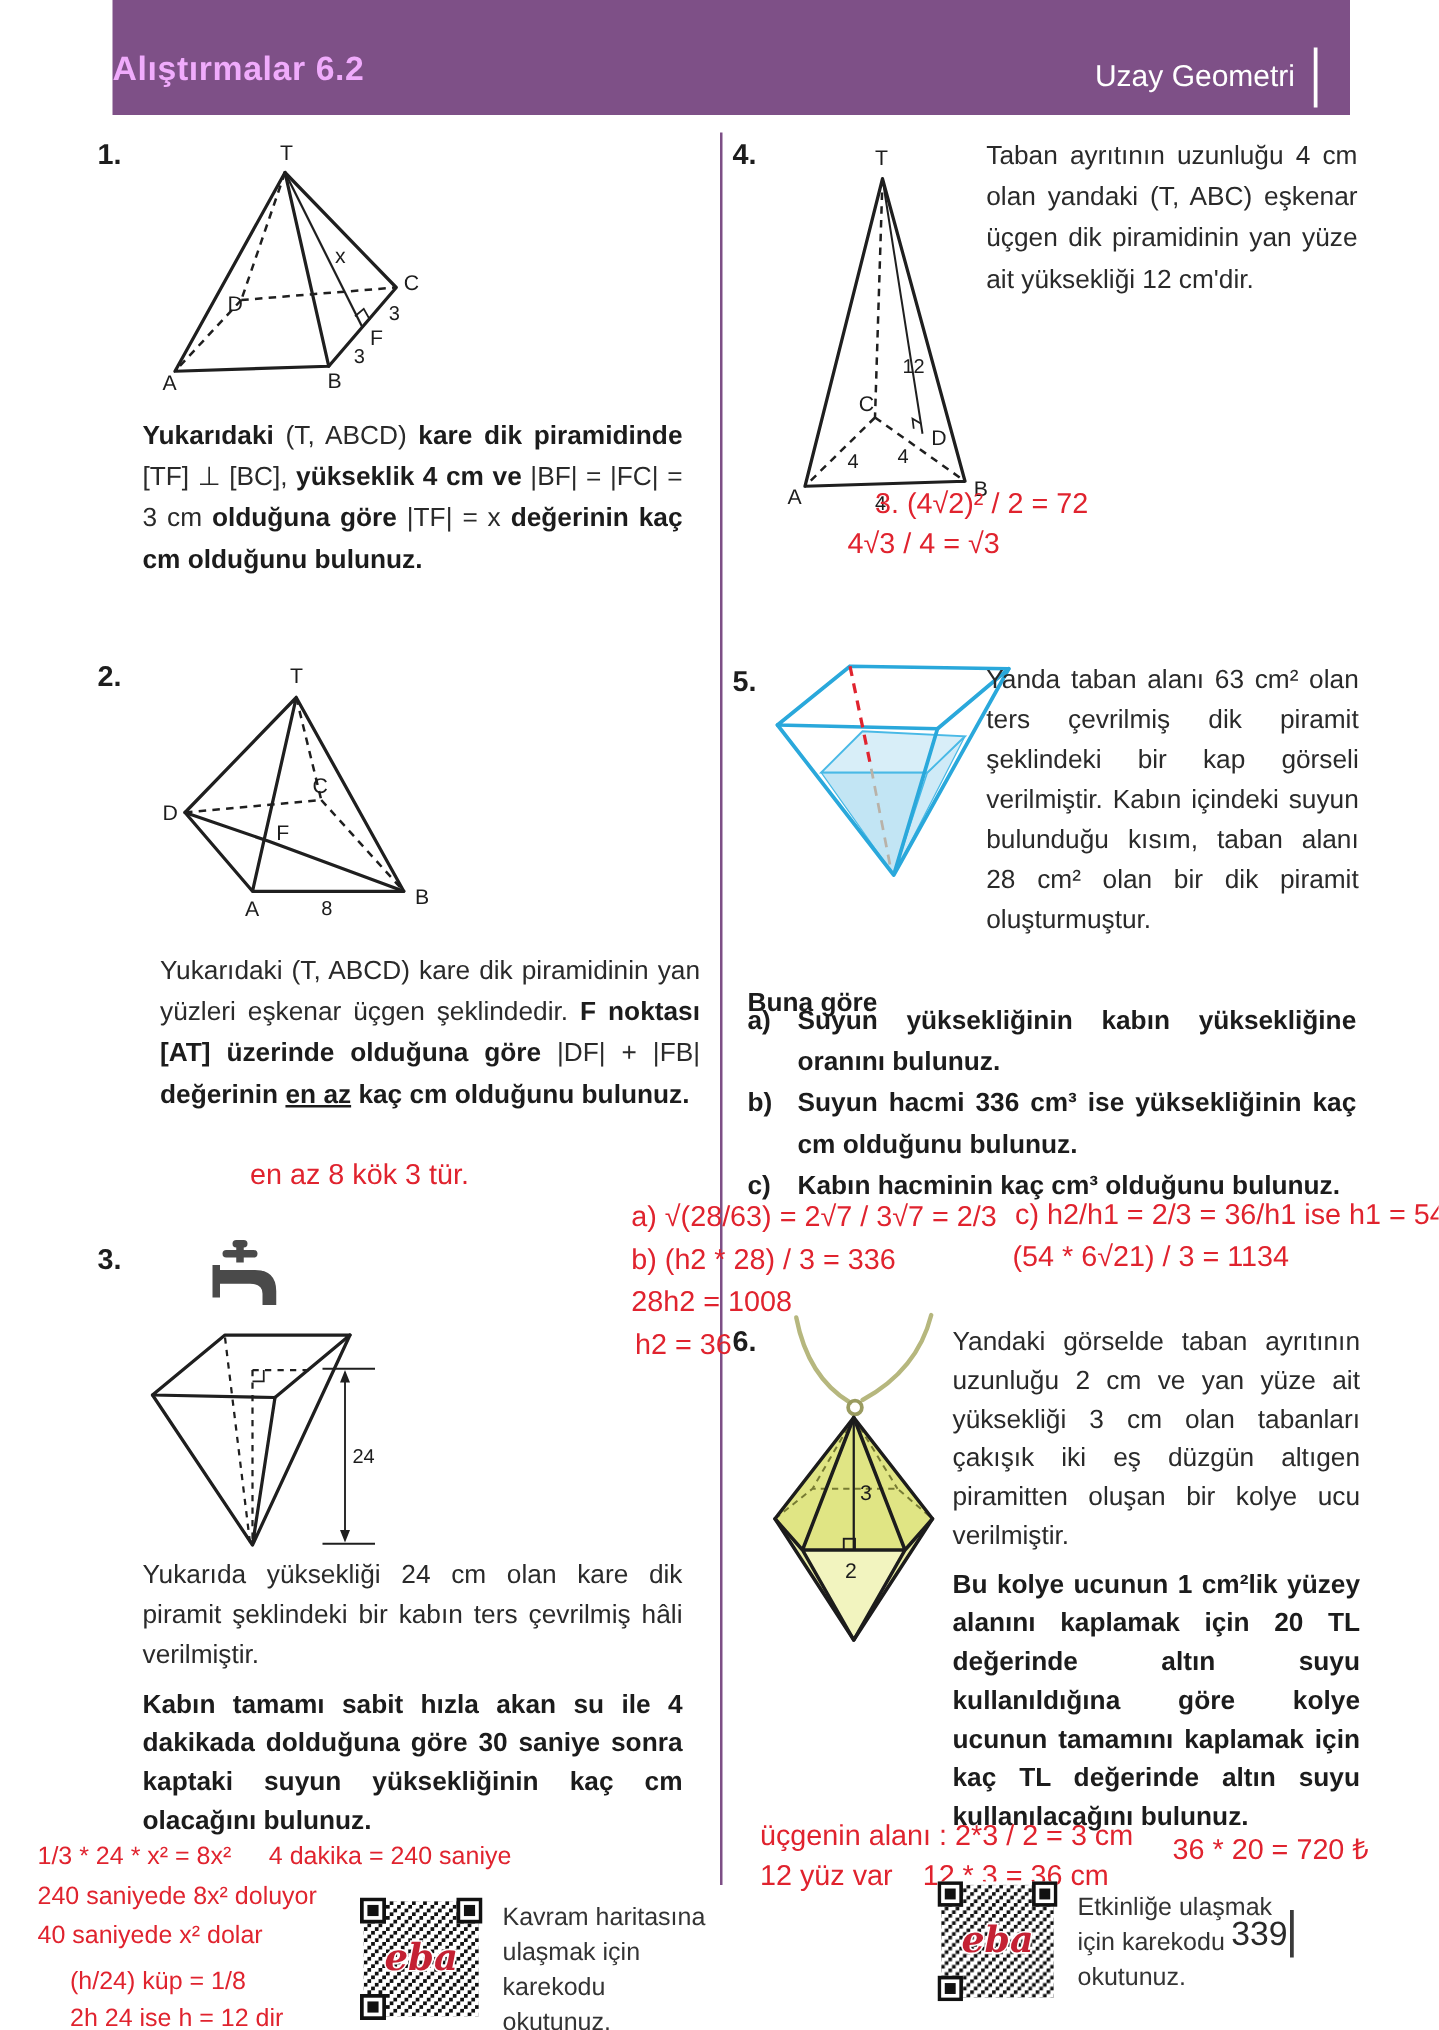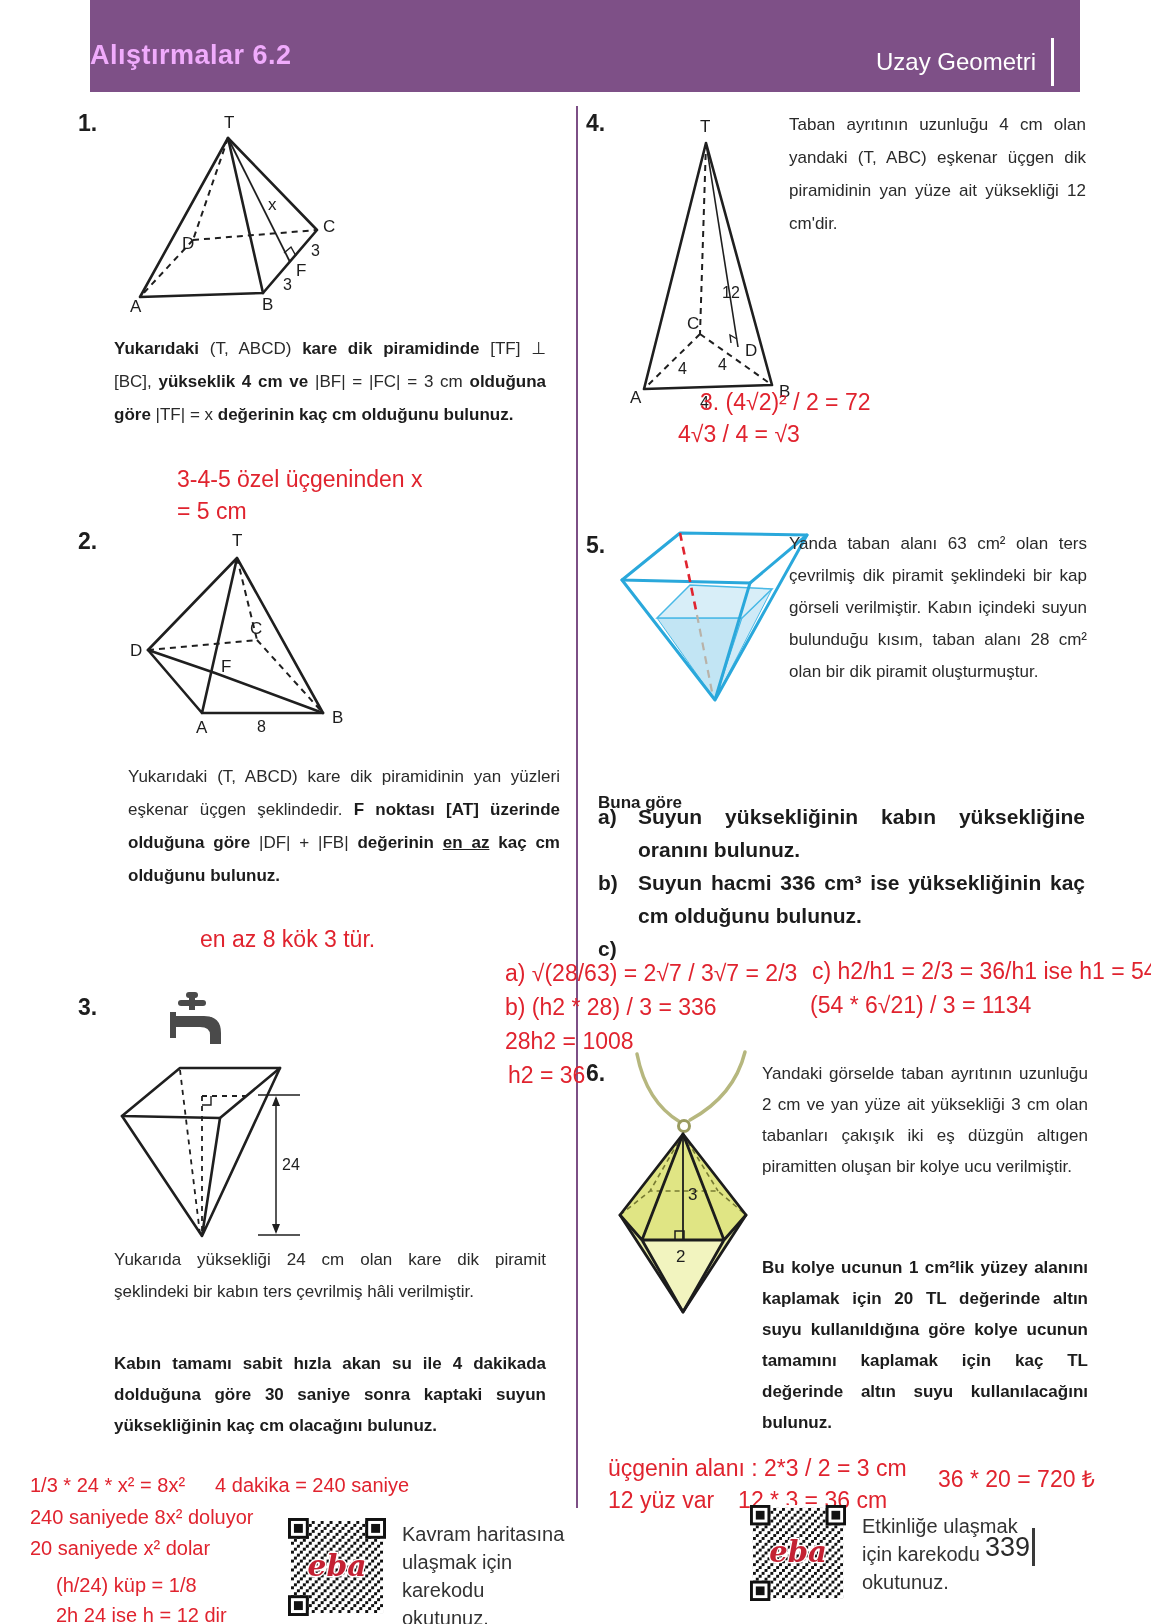--- a/index.html
+++ b/index.html
@@ -6,21 +6,21 @@
   .page{position:relative;width:1151px;height:1624px;background:#ffffff;overflow:hidden;
         font-family:"Liberation Sans",sans-serif;color:#2a2a2a;}
   .banner{position:absolute;left:90px;top:0;width:990px;height:92px;background:#7e5087;}
   .banner-title{position:absolute;left:0;right:0;top:40px;text-align:left;color:#f0abfc;
         font-size:27px;font-weight:bold;letter-spacing:0.5px;}
   .banner-right{position:absolute;right:26px;top:38px;display:flex;align-items:center;gap:15px;
         color:#ffffff;font-size:24px;}
   .banner-bar{width:3px;height:48px;background:#ffffff;}
   .divider{position:absolute;left:576px;top:106px;width:2px;height:1402px;background:#7d4f86;}
   .pnum{position:absolute;font-size:23px;font-weight:bold;color:#1d1d1d;}
-  .pt{position:absolute;font-size:17px;line-height:33px;text-align:justify;margin:0;color:#2a2a2a;}
+  .pt{position:absolute;font-size:21px;line-height:33px;text-align:justify;margin:0;color:#2a2a2a;}
   .b{font-weight:bold;color:#1c1c1c;}
   .u{text-decoration:underline;}
   .red{position:absolute;color:#e0232e;font-size:23px;white-space:nowrap;}
   .red24{font-size:20px;}
   .item{position:absolute;display:flex;gap:12px;font-size:21px;line-height:33px;}
   .marker{flex:0 0 28px;}
   .diag{position:absolute;}
   .dl{font-size:17px;fill:#1d1d1d;font-family:"Liberation Sans",sans-serif;}
   .dln{font-size:16px;fill:#1d1d1d;font-family:"Liberation Sans",sans-serif;}
   .qr{position:absolute;}
@@ -60,24 +60,20 @@
     <text class="dl" x="40" y="202">A</text>
     <text class="dl" x="172" y="200">B</text>
     <text class="dl" x="233" y="122">C</text>
     <text class="dl" x="92" y="139">D</text>
     <text class="dl" x="206" y="166">F</text>
     <text class="dl" x="178" y="100">x</text>
     <text class="dln" x="221" y="146">3</text>
     <text class="dln" x="193" y="180">3</text>
   </svg>
   <p class="pt" style="left:114px;top:332px;width:432px"><span class="b">Yukarıdaki </span><span>(T, ABCD)</span><span class="b"> kare dik piramidinde </span><span>[TF] ⊥ [BC], </span><span class="b">yükseklik 4 cm ve </span><span>|BF| = |FC| = 3 cm </span><span class="b">olduğuna göre </span><span>|TF| = x </span><span class="b">değerinin kaç cm olduğunu bulunuz.</span></p>
-  <div class="red" style="left:177px;top:466px">
-    <div>3-4-5 özel üçgeninden x</div>
-    <div style="margin-top:5px">= 5 cm</div>
-  </div>
 
   <div class="pnum" style="left:78px;top:528px">2.</div>
   <svg class="diag" style="left:90px;top:520px" width="260" height="220" viewBox="0 0 260 220">
     <g stroke="#1f1f1f" stroke-width="2.6" fill="none" stroke-linejoin="round" stroke-linecap="round">
       <path d="M147,38 L58,130 M147,38 L112,193 M147,38 L233,193 M58,130 L112,193 M112,193 L233,193"></path>
       <path d="M58,130 L125,153 L233,193"></path>
     </g>
     <g stroke="#1f1f1f" stroke-width="2" fill="none" stroke-dasharray="6,5">
       <path d="M147,38 L167,120 M167,120 L233,193 M58,130 L167,120"></path>
     </g>
@@ -117,21 +113,21 @@
     <path d="M214,108 l-4,10 h8 z M214,246 l-4,-10 h8 z" fill="#1f1f1f"></path>
     <text class="dln" x="220" y="182">24</text>
   </svg>
   <p class="pt" style="left:114px;top:1244px;width:432px;line-height:32px">Yukarıda yüksekliği 24 cm olan kare dik piramit şeklindeki bir kabın ters çevrilmiş hâli verilmiştir.</p>
   <p class="pt b" style="left:114px;top:1348px;width:432px;line-height:31px">Kabın tamamı sabit hızla akan su ile 4 dakikada dolduğuna göre 30 saniye sonra kaptaki suyun yüksekliğinin kaç cm olacağını bulunuz.</p>
 
   <div class="red red24" style="left:30px;top:1474px">
     <span>1/3 * 24 * x² = 8x²</span><span style="margin-left:30px">4 dakika = 240 saniye</span>
   </div>
   <div class="red red24" style="left:30px;top:1506px">240 saniyede 8x² doluyor</div>
-  <div class="red red24" style="left:30px;top:1537px">20 saniyede x² dolar</div>
+  <div class="red red24" style="left:30px;top:1537px">40 saniyede x² dolar</div>
   <div class="red red24" style="left:56px;top:1574px">(h/24) küp = 1/8</div>
   <div class="red red24" style="left:56px;top:1604px">2h 24 ise  h = 12 dir</div>
 
   <svg class="qr" style="left:288px;top:1518px" width="98" height="98" viewBox="0 0 33 33">
     <defs>
       <pattern id="qn" width="3" height="3" patternUnits="userSpaceOnUse">
         <rect width="3" height="3" fill="#ffffff"></rect>
         <rect width="1" height="1" fill="#111111"></rect>
         <rect x="2" y="1" width="1" height="1" fill="#111111"></rect>
         <rect x="1" y="2" width="1" height="1" fill="#111111"></rect>
@@ -207,20 +203,21 @@
   <div class="item" style="left:598px;top:800px;width:487px">
     <span class="marker b">a)</span>
     <span class="b" style="text-align:justify">Suyun yüksekliğinin kabın yüksekliğine oranını bulunuz.</span>
   </div>
   <div class="item" style="left:598px;top:866px;width:487px">
     <span class="marker b">b)</span>
     <span class="b" style="text-align:justify">Suyun hacmi 336 cm³ ise yüksekliğinin kaç cm olduğunu bulunuz.</span>
   </div>
   <div class="item" style="left:598px;top:932px;width:487px">
     <span class="marker b">c)</span>
+    <span class="b" style="text-align:justify">Kabın hacminin kaç cm³ olduğunu bulunuz.</span>
   </div>
   <div class="red" style="left:505px;top:960px">a) √(28/63) = 2√7 / 3√7 = 2/3</div>
   <div class="red" style="left:812px;top:958px">c) h2/h1 = 2/3 = 36/h1 ise h1 = 54</div>
   <div class="red" style="left:505px;top:994px">b) (h2 * 28) / 3 = 336</div>
   <div class="red" style="left:810px;top:992px">(54 * 6√21) / 3 = 1134</div>
   <div class="red" style="left:505px;top:1028px">28h2 = 1008</div>
   <div class="red" style="left:508px;top:1062px">h2 = 36</div>
 
   <div class="pnum" style="left:586px;top:1060px">6.</div>
   <svg class="diag" style="left:612px;top:1048px" width="150" height="320" viewBox="0 0 150 320">

